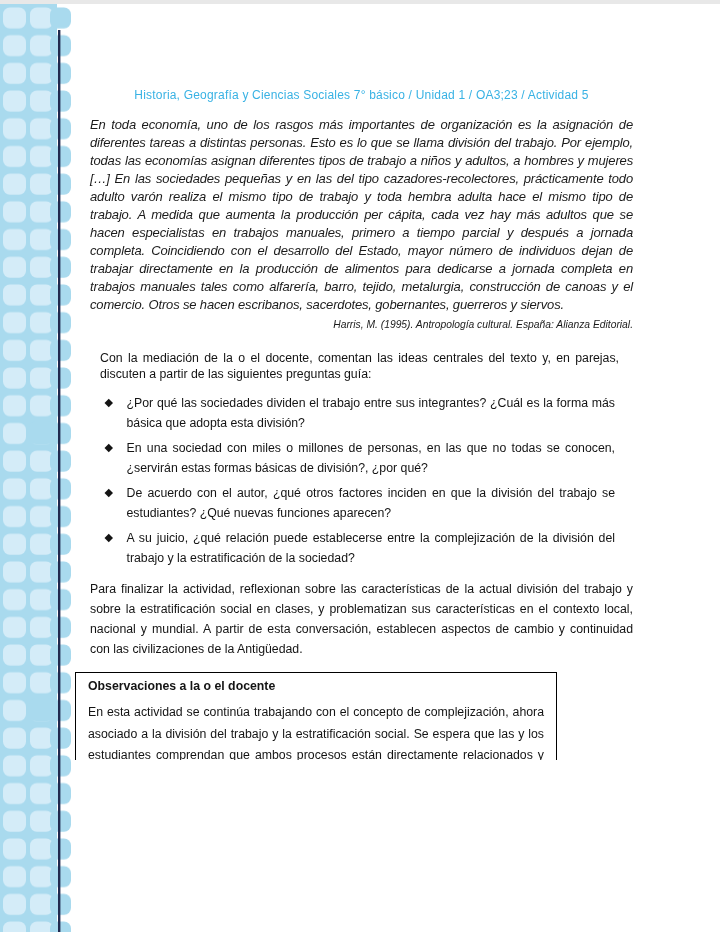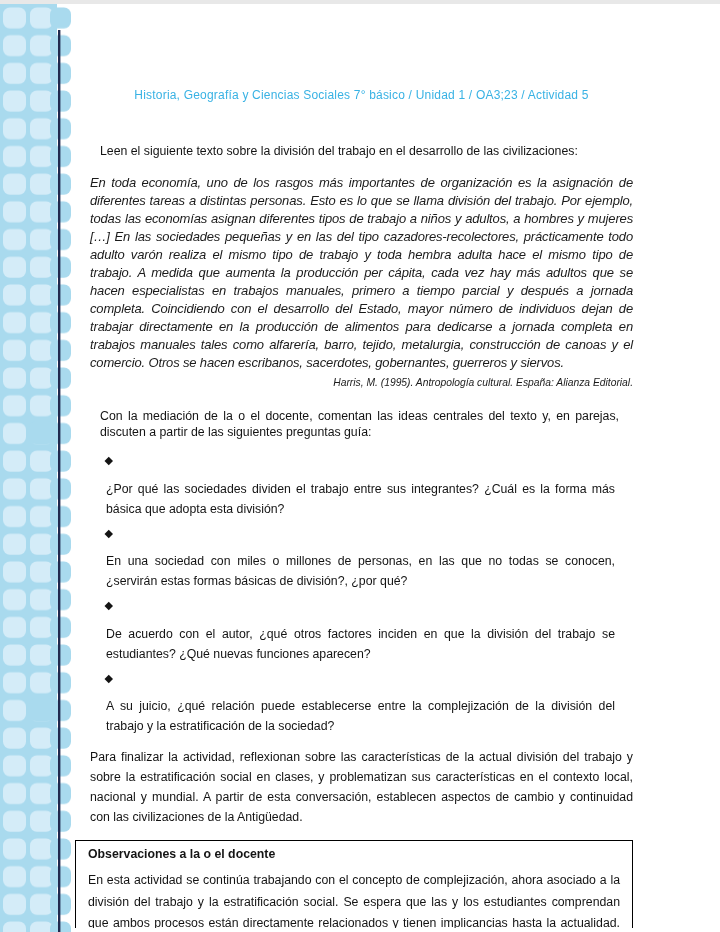--- a/index.html
+++ b/index.html
@@ -61,39 +61,38 @@
     margin:11px 0 0 0;
     padding:0 18px 0 16px;
   }
   .questions li{
     display:flex;
     gap:15px;
     margin-bottom:5px;
     font-size:12.3px;
     line-height:20px;
     text-align:justify;
-    flex-direction:column;
   }
   .diamond{
     flex:none;
     width:5.5px;height:5.5px;
     margin-top:7px;
     background:#141414;
     transform:rotate(45deg);
   }
   .body-par{
     margin:11px 0 0 0;
     font-size:12.3px;
     line-height:20px;
     text-align:justify;
   }
   .notes-box{
     box-sizing:border-box;
     margin:13px 0 0 -15px;
-    width:558px;
+    width:482px;
     height:88px;
     border:1.6px solid var(--box_border,#000);
     border-bottom:none;
     padding:6px 12px 0 12px;
     overflow:hidden;
   }
   .notes-title{
     font-size:12.3px;
     font-weight:bold;
   }
@@ -121,21 +120,20 @@
     <rect x="0" y="0" width="74" height="932" fill="url(#sqpat)"></rect>
     <rect class="bandbg" x="29" y="417" width="25" height="23" rx="7"></rect>
     <rect class="bandbg" x="29" y="694" width="25" height="23" rx="7"></rect>
     <rect class="rule" x="58" y="26" width="2.4" height="906"></rect>
   </svg>
 
   <div class="content">
 
     <div class="doc-header">Historia, Geografía y Ciencias Sociales 7° básico / Unidad 1 / OA3;23 / Actividad 5</div>
 
-    <p class="intro">Leen el siguiente texto sobre la división del trabajo en el desarrollo de las civilizaciones:</p>
 
     <div>
       <p class="quote-text">En toda economía, uno de los rasgos más importantes de organización es la asignación de diferentes tareas a distintas personas. Esto es lo que se llama división del trabajo. Por ejemplo, todas las economías asignan diferentes tipos de trabajo a niños y adultos, a hombres y mujeres […] En las sociedades pequeñas y en las del tipo cazadores-recolectores, prácticamente todo adulto varón realiza el mismo tipo de trabajo y toda hembra adulta hace el mismo tipo de trabajo. A medida que aumenta la producción per cápita, cada vez hay más adultos que se hacen especialistas en trabajos manuales, primero a tiempo parcial y después a jornada completa. Coincidiendo con el desarrollo del Estado, mayor número de individuos dejan de trabajar directamente en la producción de alimentos para dedicarse a jornada completa en trabajos manuales tales como alfarería, barro, tejido, metalurgia, construcción de canoas y el comercio. Otros se hacen escribanos, sacerdotes, gobernantes, guerreros y siervos.</p>
       <p class="citation">Harris, M. (1995). Antropología cultural. España: Alianza Editorial.</p>
     </div>
 
     <p class="lead">Con la mediación de la o el docente, comentan las ideas centrales del texto y, en parejas, discuten a partir de las siguientes preguntas guía:</p>
 
     <ul class="questions">
       <li>

